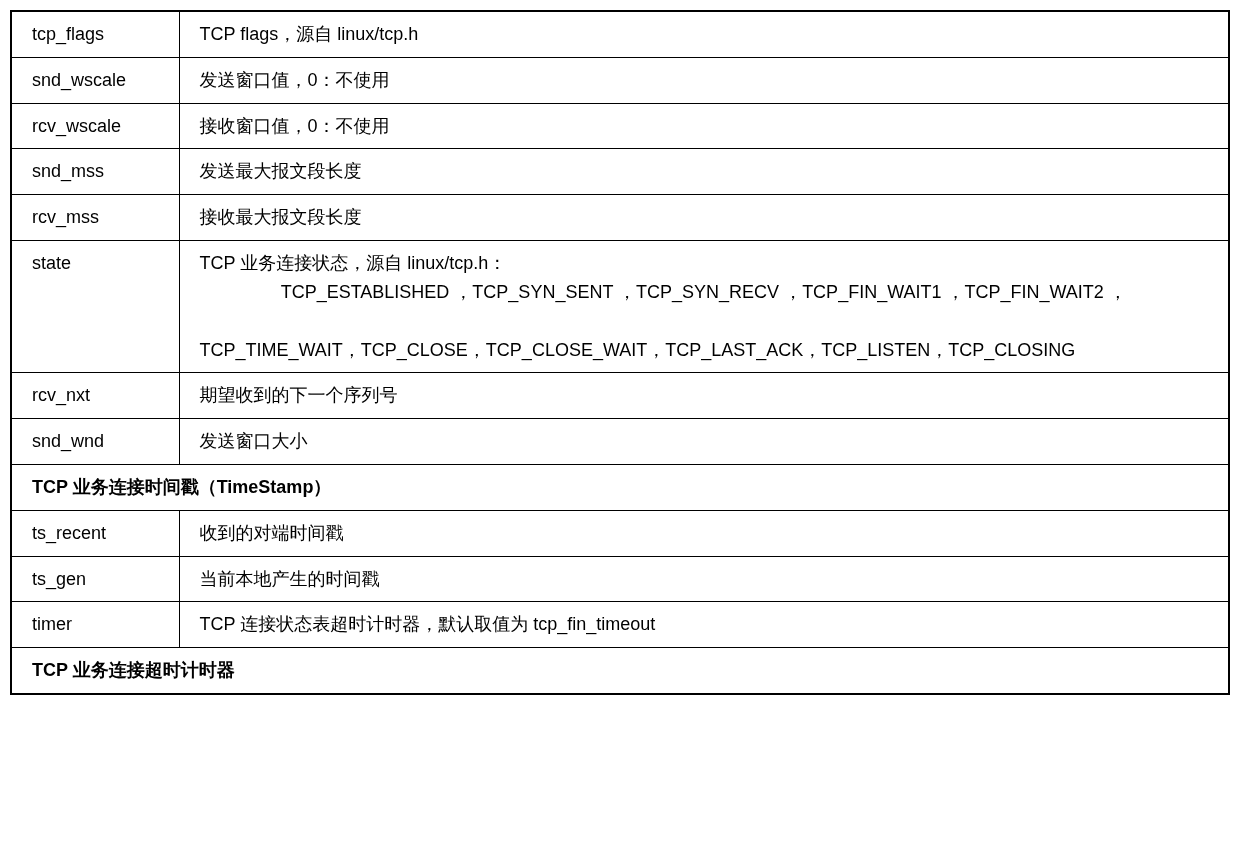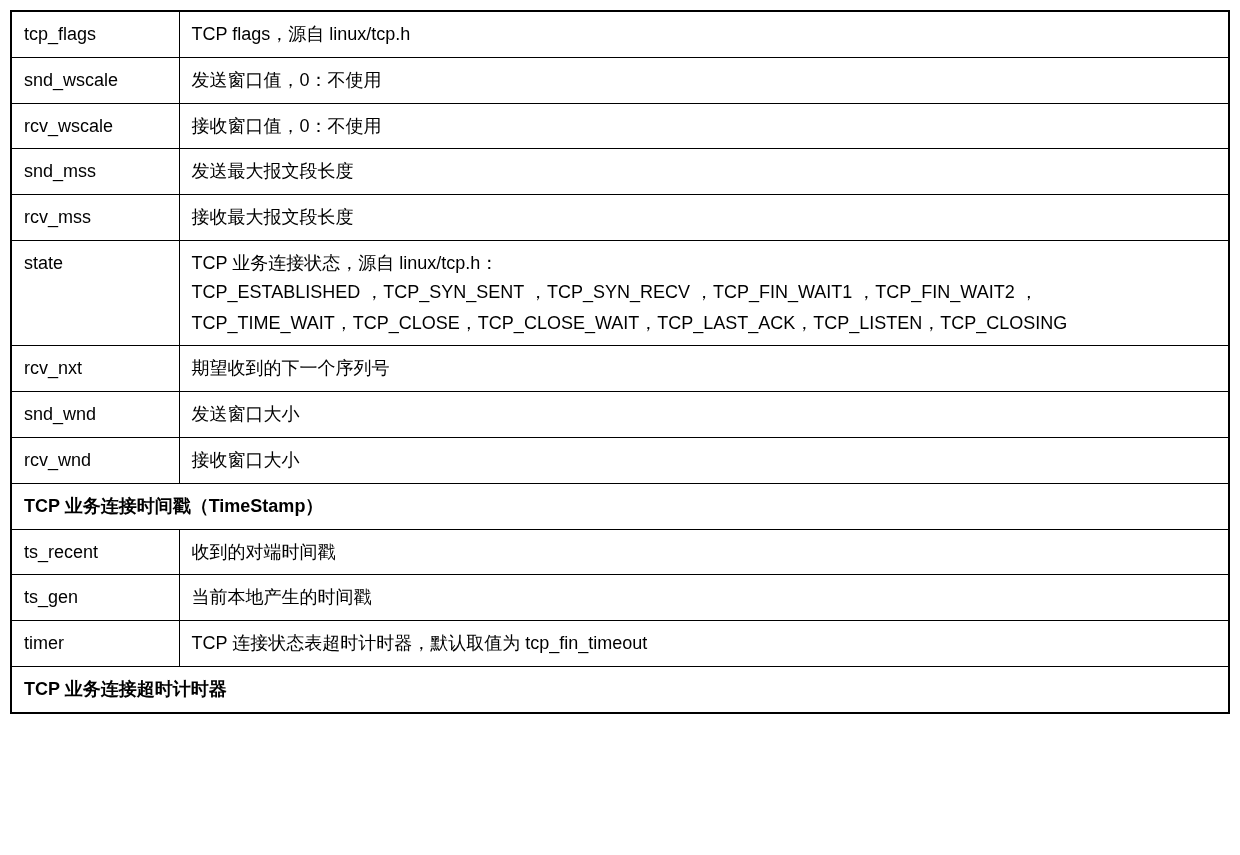--- a/index.html
+++ b/index.html
@@ -11,35 +11,35 @@
     font-size: 18px;
     color: #000;
   }
   table {
     width: 1220px;
     border-collapse: collapse;
     border: 2.5px solid #000;
   }
   td {
     border: 1.5px solid #000;
-    padding: 8px 12px;
+    padding: 8px 20px;
     vertical-align: top;
     line-height: 1.6;
   }
   td.key {
     width: 168px;
   }
   td.section {
     font-weight: bold;
   }
   td.desc {
     text-align: justify;
   }
   .state-line1 { }
-  .state-line2 { margin-bottom: 2px; display: flex; justify-content: flex-start; }
+  .state-line2 { margin-bottom: 29px; display: flex; justify-content: center; }
   .state-line3 { }
 </style>
 </head>
 <body>
 
 <table>
   <tbody>
       <tr>
     <td class="key">tcp_flags</td>
     <td class="desc">TCP flags，源自 linux/tcp.h</td>
@@ -76,24 +76,20 @@
   </tr>
   <tr>
     <td class="key">rcv_nxt</td>
     <td class="desc">期望收到的下一个序列号</td>
   </tr>
   <tr>
     <td class="key">snd_wnd</td>
     <td class="desc">发送窗口大小</td>
   </tr>
   <tr>
-    <td class="key">rcv_wnd</td>
-    <td class="desc">接收窗口大小</td>
-  </tr>
-  <tr>
     <td class="section" colspan="2">TCP 业务连接时间戳（TimeStamp）</td>
   </tr>
   <tr>
     <td class="key">ts_recent</td>
     <td class="desc">收到的对端时间戳</td>
   </tr>
   <tr>
     <td class="key">ts_gen</td>
     <td class="desc">当前本地产生的时间戳</td>
   </tr>

